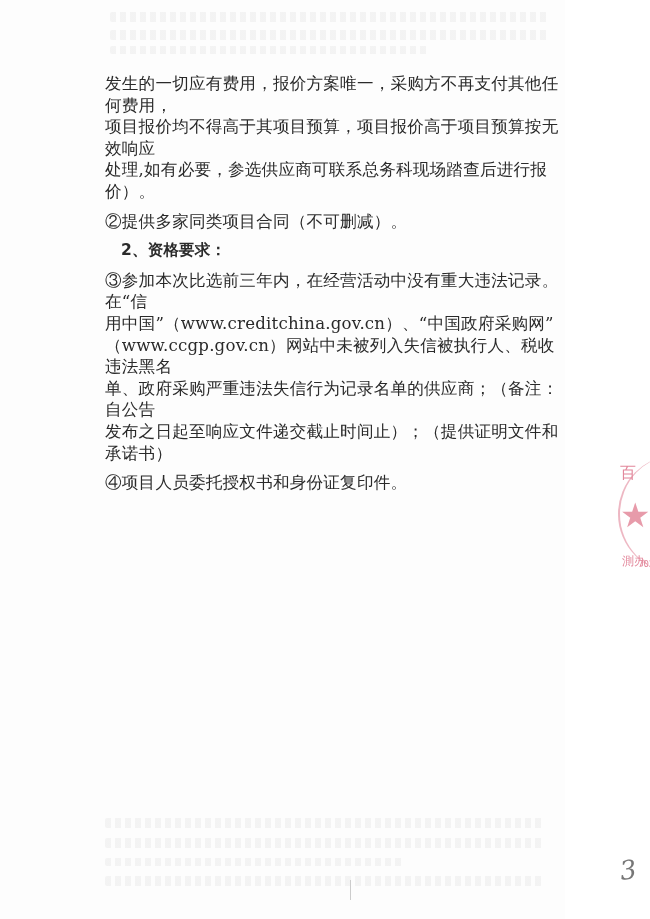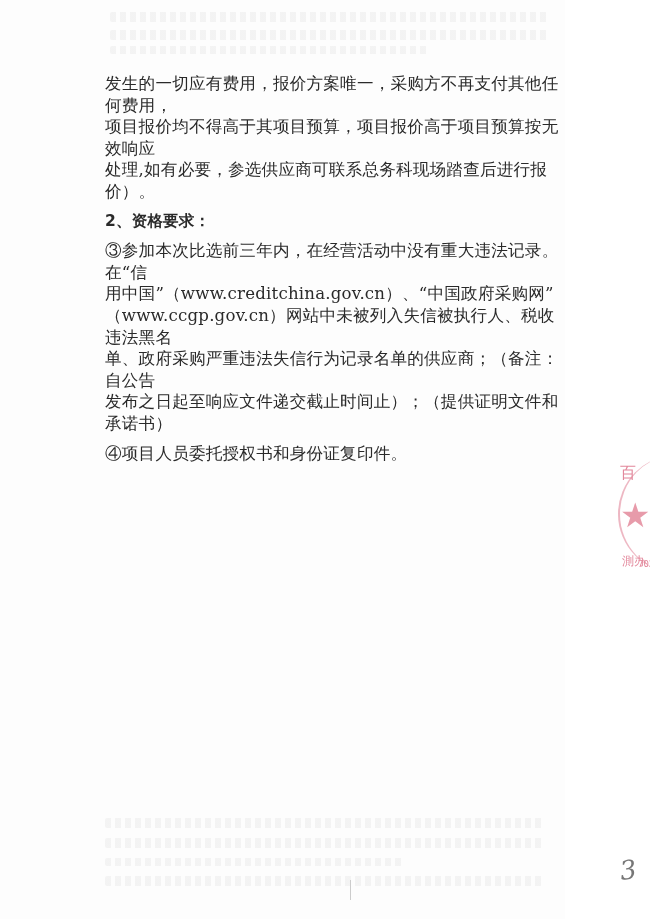--- a/index.html
+++ b/index.html
@@ -38,20 +38,21 @@
       font-size: 16.6px;
       line-height: 21.6px;
       margin: 0 0 8px 0;
       letter-spacing: 0.2px;
       white-space: pre-line;
     }
     .heading {
       font-family: "DejaVu Sans", "Liberation Sans", sans-serif;
       font-weight: bold;
       font-size: 15.5px;
+      margin-left: 16px;
     }
     .stamp {
       position: absolute;
       left: 618px;
       top: 455px;
       width: 60px;
       height: 120px;
       color: #d9607a;
       opacity: 0.75;
     }
@@ -106,20 +107,21 @@
   <div class="bleed" style="left:110px;top:46px;width:320px;height:8px;"></div>
   <div class="bleed" style="left:105px;top:818px;width:440px;height:10px;"></div>
   <div class="bleed" style="left:105px;top:838px;width:440px;height:10px;"></div>
   <div class="bleed" style="left:105px;top:858px;width:300px;height:8px;"></div>
   <div class="bleed" style="left:105px;top:876px;width:440px;height:10px;"></div>
 
   <div class="content">
     <p class="para">发生的一切应有费用，报价方案唯一，采购方不再支付其他任何费用，
 项目报价均不得高于其项目预算，项目报价高于项目预算按无效响应
 处理,如有必要，参选供应商可联系总务科现场踏查后进行报价）。</p>
+    <p class="para">②提供多家同类项目合同（不可删减）。</p>
     <p class="para heading">2、资格要求：</p>
     <p class="para">③参加本次比选前三年内，在经营活动中没有重大违法记录。在“信
 用中国”（www.creditchina.gov.cn）、“中国政府采购网”
 （www.ccgp.gov.cn）网站中未被列入失信被执行人、税收违法黑名
 单、政府采购严重违法失信行为记录名单的供应商；（备注：自公告
 发布之日起至响应文件递交截止时间止）；（提供证明文件和承诺书）</p>
     <p class="para">④项目人员委托授权书和身份证复印件。</p>
 
   </div>
 

